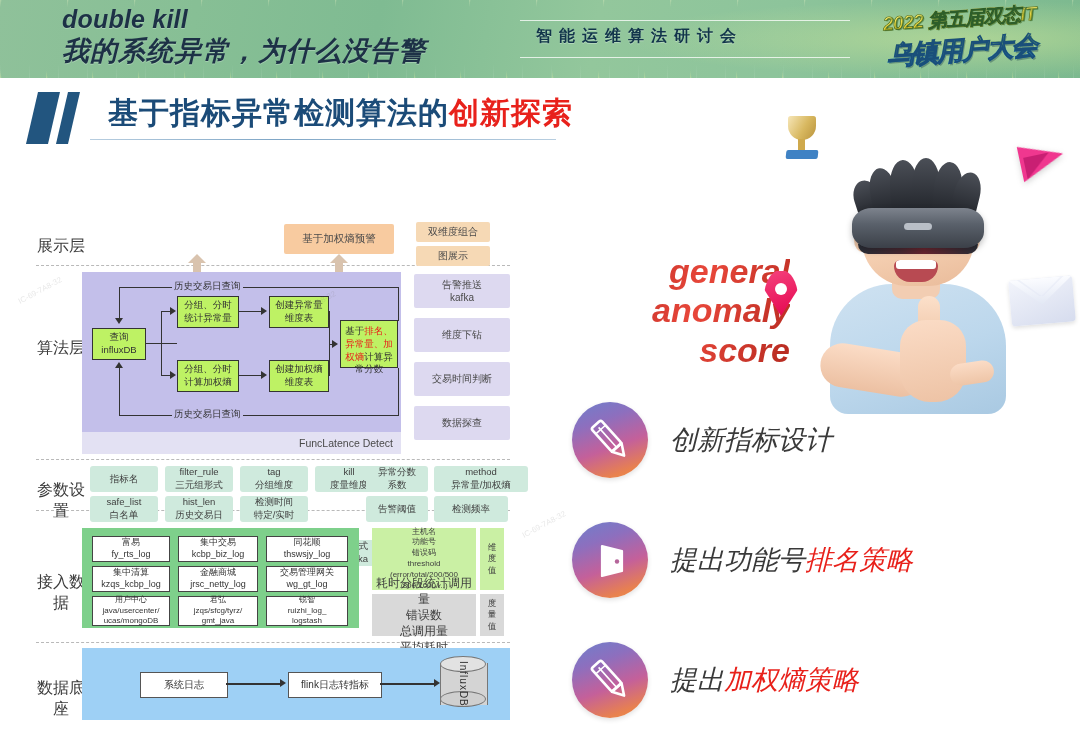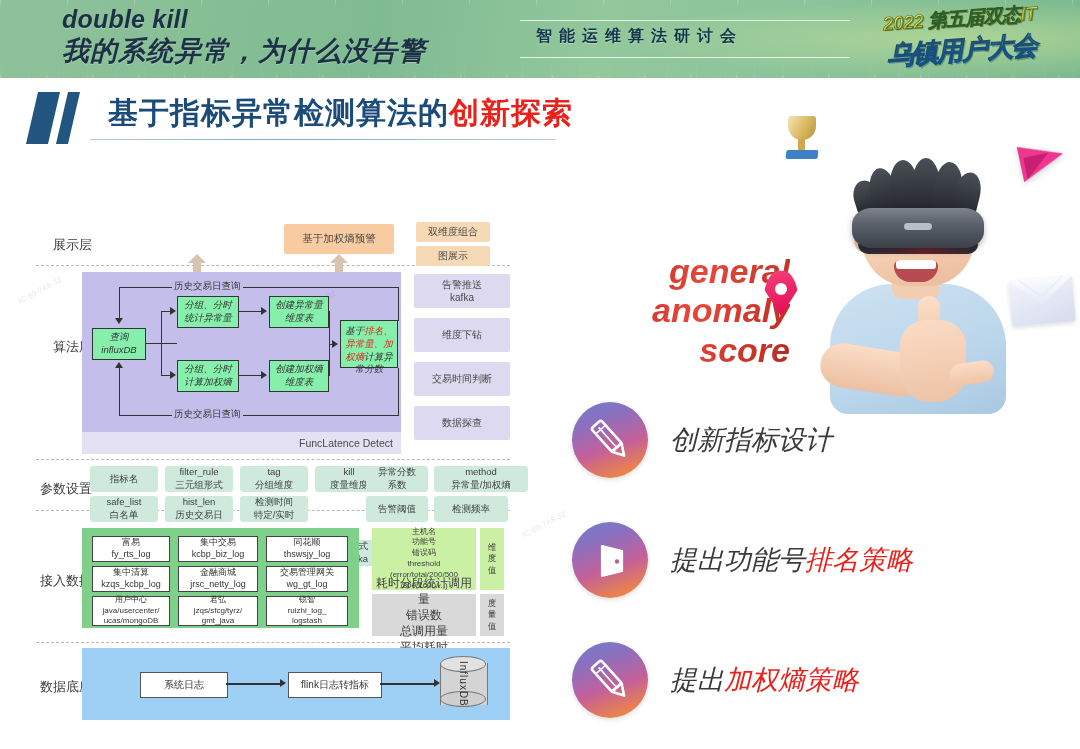--- a/index.html
+++ b/index.html
@@ -77,22 +77,22 @@
     color:#1b4b78; letter-spacing:1px; white-space:nowrap;
   }
   .slide-title .accent{ color:#e8211b; }
   .title-underline{
     position:absolute; left:90px; top:139px; width:466px; height:1px;
     background:linear-gradient(90deg,#b8cee0,#7fa6c6 40%,#b8cee0);
   }
 
   
   .diagram{ position:absolute; left:22px; top:210px; width:490px; height:520px; }
-  .lyr-label{ position:absolute; left:8px; width:62px; text-align:right;
-     font-size:13px; color:#3b3b3b;font-family:Liberation Mono, monospace; }
+  .lyr-label{ position:absolute; left:8px; width:62px; text-align:center;
+     font-size:16px; color:#3b3b3b;font-family:Liberation Mono, monospace; }
   .dashline{ position:absolute; left:14px; width:474px; height:0;
      border-top:1px dashed #b9b9b9; }
 
   
   .orangebox{
     position:absolute; background:#f8cba0; color:#4a4a4a; font-size:10.5px;
     display:flex; align-items:center; justify-content:center; text-align:center;
     border-radius:2px; line-height:1.3;
   }
   .tanbox{
@@ -104,23 +104,23 @@
   .uparrow:before{ content:""; position:absolute; left:5px; top:7px; width:8px; height:15px; background:#d9c3ae;}
   .uparrow:after{ content:""; position:absolute; left:0; top:0; width:0; height:0;
      border-left:9px solid transparent; border-right:9px solid transparent; border-bottom:9px solid #d9c3ae;}
 
   
   .algo-panel{ position:absolute; left:60px; top:62px; width:319px; height:160px;
      background:#c3bfea; }
   .algo-foot{ position:absolute; left:60px; top:222px; width:319px; height:22px;
      background:#e3e1f3; color:#4a4a4a; font-size:10.5px; display:flex;
      align-items:center; justify-content:flex-end; padding-right:8px; box-sizing:border-box;}
-  .wbox{ position:absolute; background:#86efac; border:1.4px solid #333; color:#333;
+  .wbox{ position:absolute; background:#bef264; border:1.4px solid #333; color:#333;
      font-size:9.5px; display:flex; align-items:center; justify-content:center;
-     text-align:center; line-height:1.35; box-sizing:border-box;font-style:italic;}
+     text-align:center; line-height:1.35; box-sizing:border-box;}
   .wbox.red b{ color:#e8211b; font-weight:normal;}
   .lbl-on-line{ position:absolute; background:#c3bfea; color:#333; font-size:9.5px; padding:0 2px; }
   .ln{ position:absolute; background:#333; }
   .ah{ position:absolute; width:0; height:0; }
   .ah.r{ border-top:4px solid transparent; border-bottom:4px solid transparent; border-left:6px solid #333;}
   .ah.d{ border-left:4px solid transparent; border-right:4px solid transparent; border-top:6px solid #333;}
   .ah.u{ border-left:4px solid transparent; border-right:4px solid transparent; border-bottom:6px solid #333;}
 
   .sidebox{ position:absolute; left:392px; background:#ddd9f0; color:#4a4a4a;
      font-size:10px; display:flex; align-items:center; justify-content:center;

